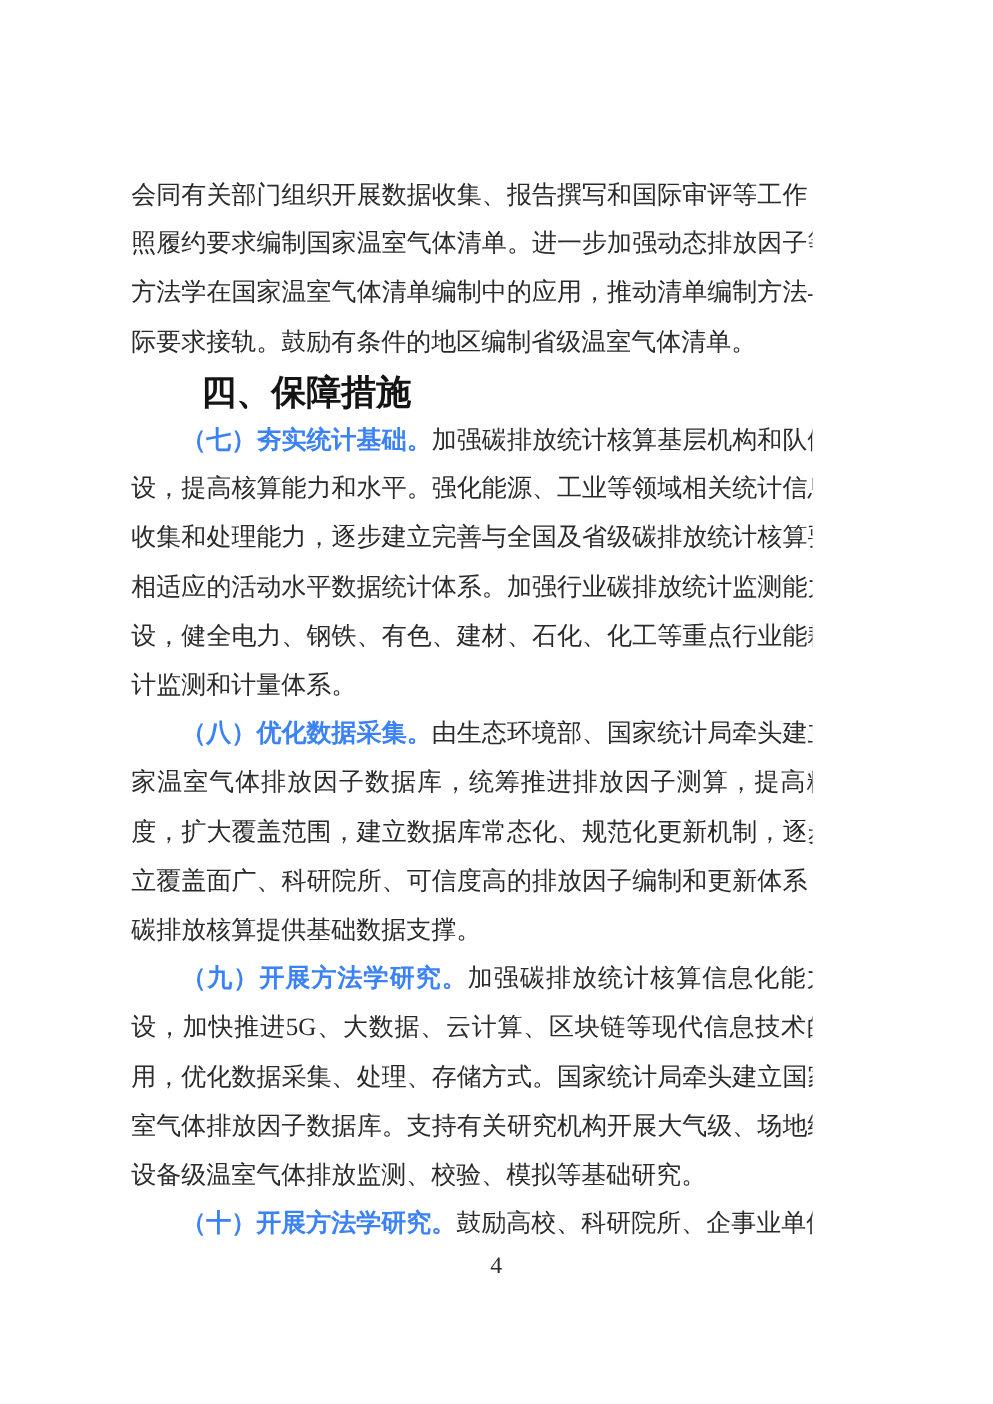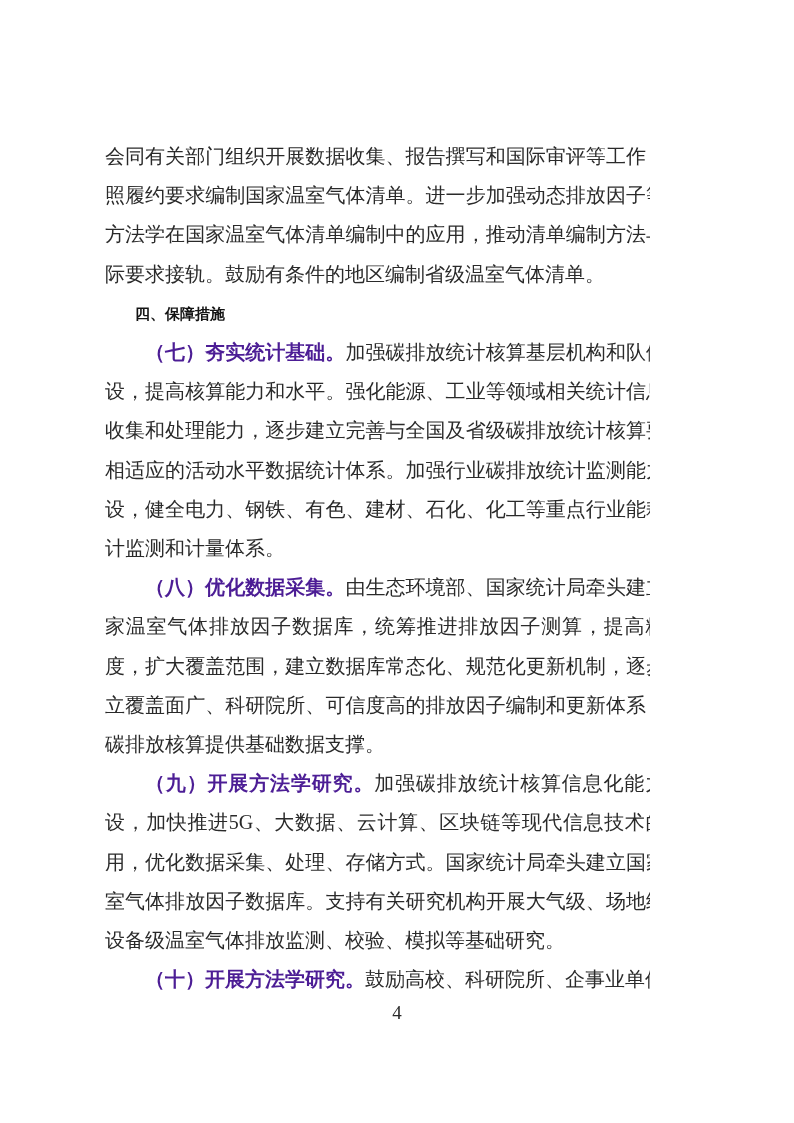--- a/index.html
+++ b/index.html
@@ -28,29 +28,29 @@
   .para {
     margin: 0;
     padding: 0;
     text-indent: 2em;
   }
   .para.no-indent {
     text-indent: 0;
   }
   .lead {
     font-weight: 700;
-    color: #4c1d95;
+    color: #3b82f6;
   }
   .heading {
     margin: 0;
     padding: 0;
     text-indent: 2em;
     font-family: "Liberation Sans", "DejaVu Sans", sans-serif;
     font-weight: 700;
-    font-size: 15px;
+    font-size: 28px;
     line-height: 39.2px;
     color: #141414;
   }
   .footer {
     position: absolute;
     top: 1001px;
     left: 0;
     width: 794px;
     text-align: center;
   }

